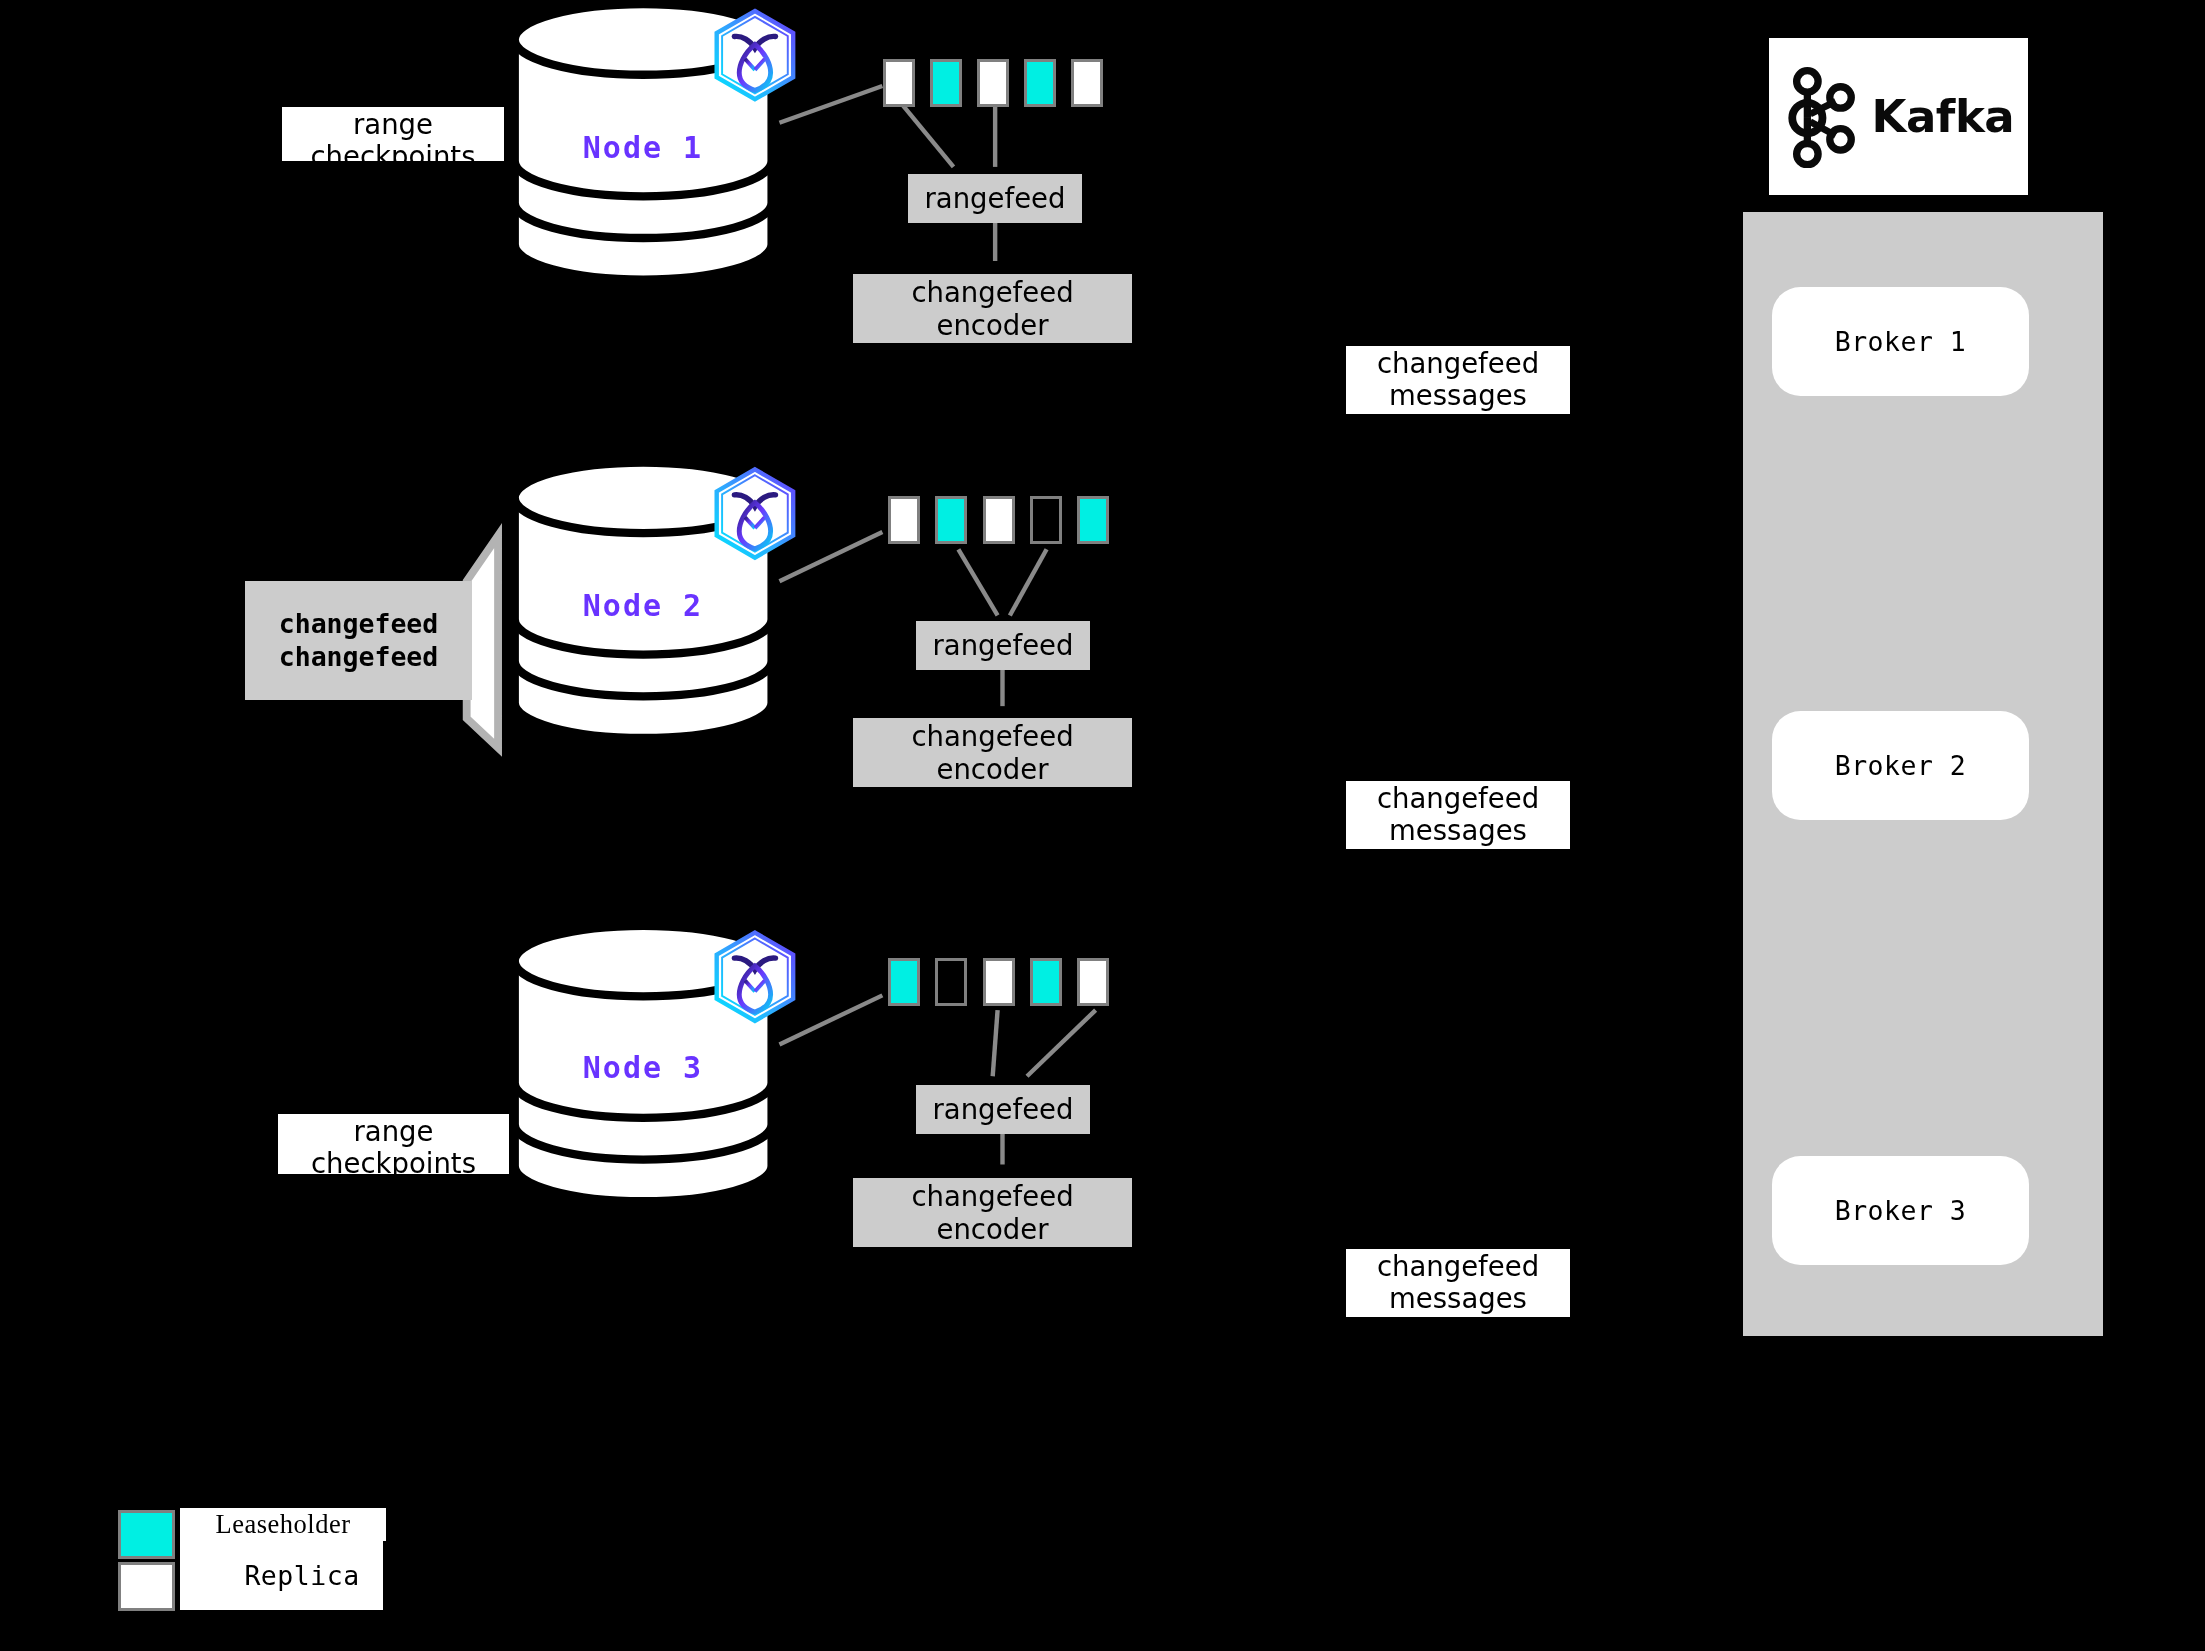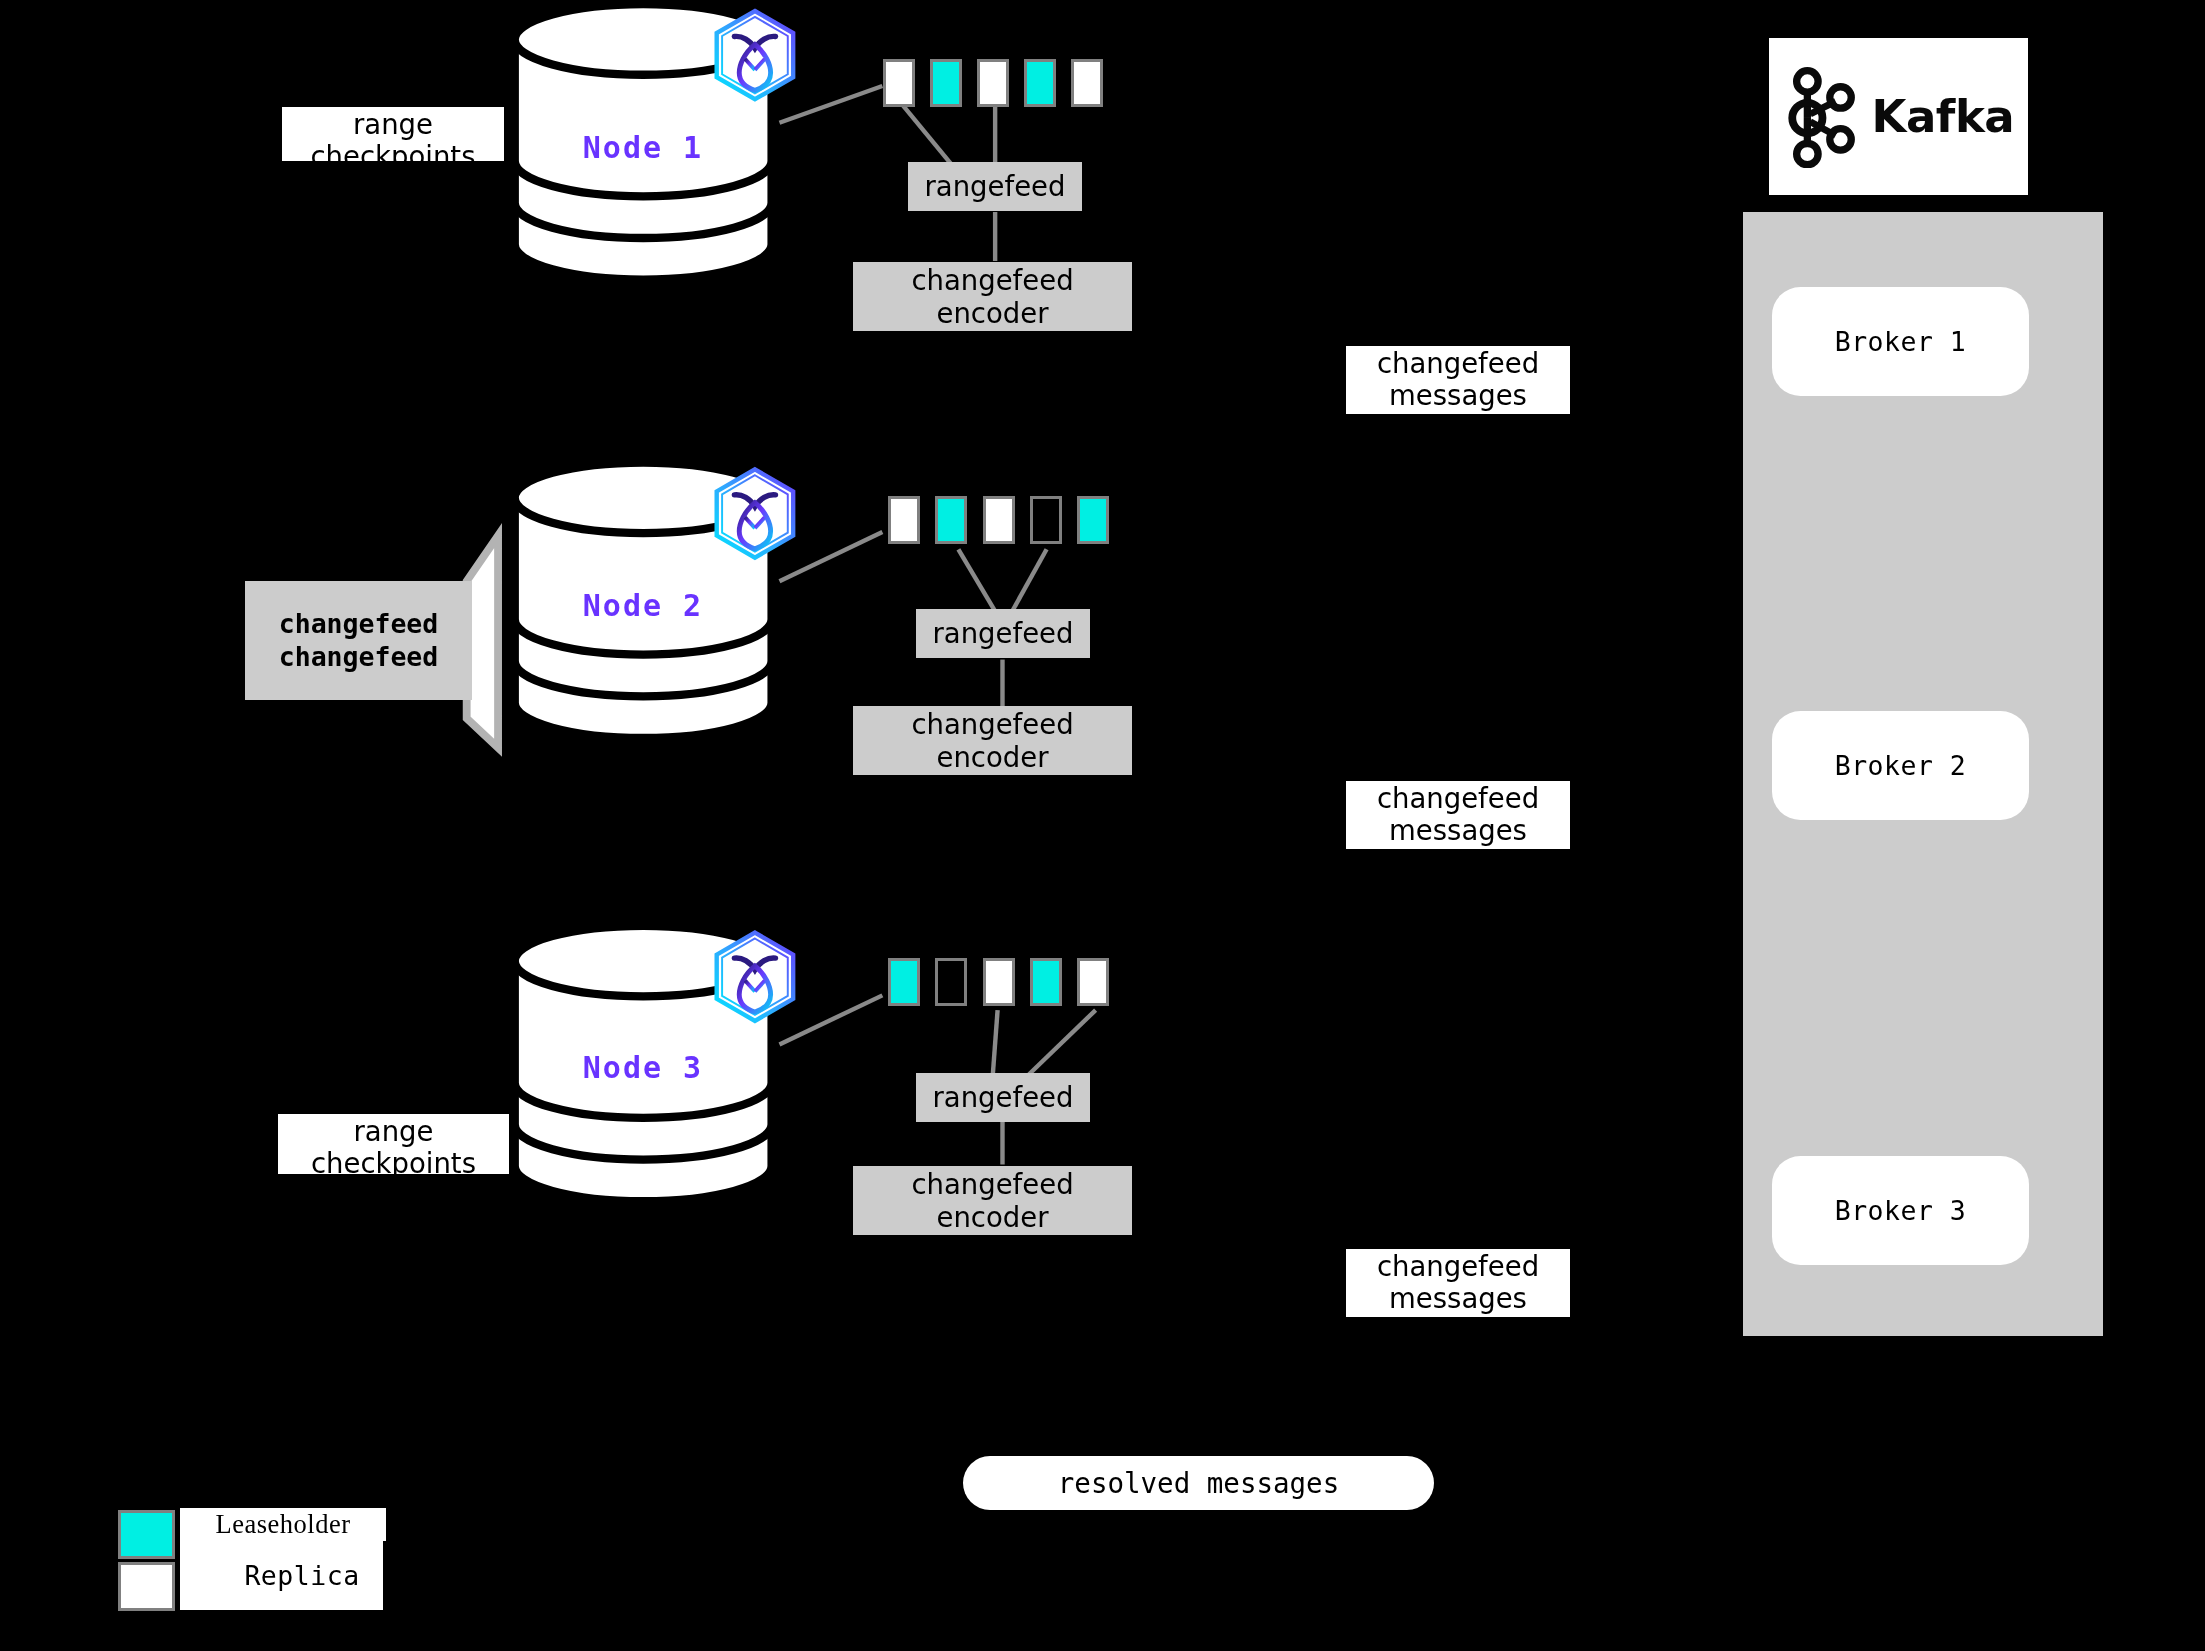--- a/index.html
+++ b/index.html
@@ -62,20 +62,21 @@
     background: #cccccc;
     color: #000000;
     font-family: "DejaVu Sans", sans-serif;
     font-size: 27.5px;
     line-height: 1.18;
     text-align: right;
     box-sizing: border-box;
     display: flex;
     align-items: center;
     justify-content: center;
+    margin-top: 12px;
   }
 
   
   .coord-box {
     position: absolute;
     background: #cccccc;
     color: #000000;
     font-family: "DejaVu Sans Mono", monospace;
     font-weight: bold;
     font-size: 26.5px;
@@ -348,21 +349,20 @@
     </svg>
     <span class="kafka-wordmark">Kafka</span>
   </div>
 
   <div class="kafka-container" style="left:1743px; top:212px; width:316px; height:1124px;padding-left:44px;">
     <div class="broker" style="position:absolute; left:29px; top:75px; width:257px; height:109px;">Broker 1</div>
     <div class="broker" style="position:absolute; left:29px; top:499px; width:257px; height:109px;">Broker 2</div>
     <div class="broker" style="position:absolute; left:29px; top:944px; width:257px; height:109px;">Broker 3</div>
   </div>
 
-  <div class="pill" style="left:963px; top:1456px; width:471px; height:54px;">resolved messages</div>
 
   <div class="legend-swatch" style="left:118px; top:1510px; width:57px; height:49px; background:#00efe3;"></div>
   <div class="legend-label" style="left:180px; top:1508px; width:206px; height:33px;font-family:Liberation Serif, serif;">Leaseholder</div>
 
   <div class="legend-swatch" style="left:118px; top:1562px; width:57px; height:49px; background:#ffffff;"></div>
   <div class="legend-label" style="left:180px; top:1541px; width:162px; height:69px;padding-left:41px;">Replica</div>
 
 </div>
 
 

